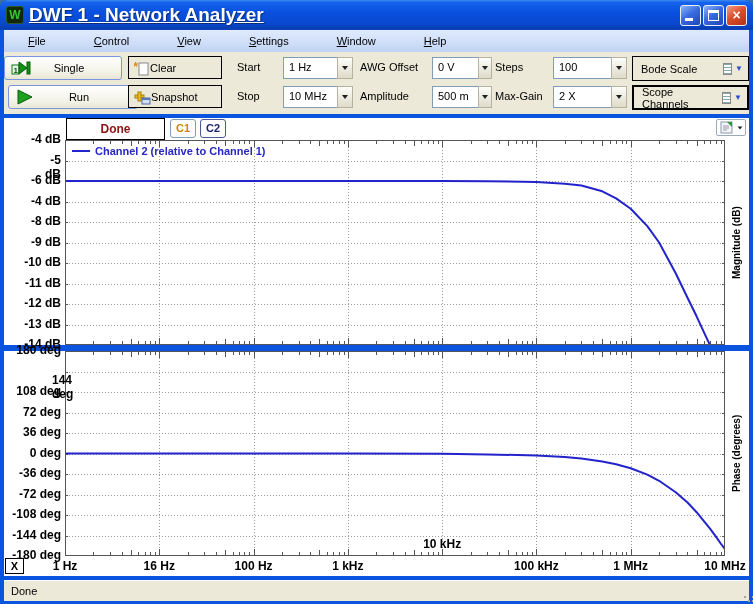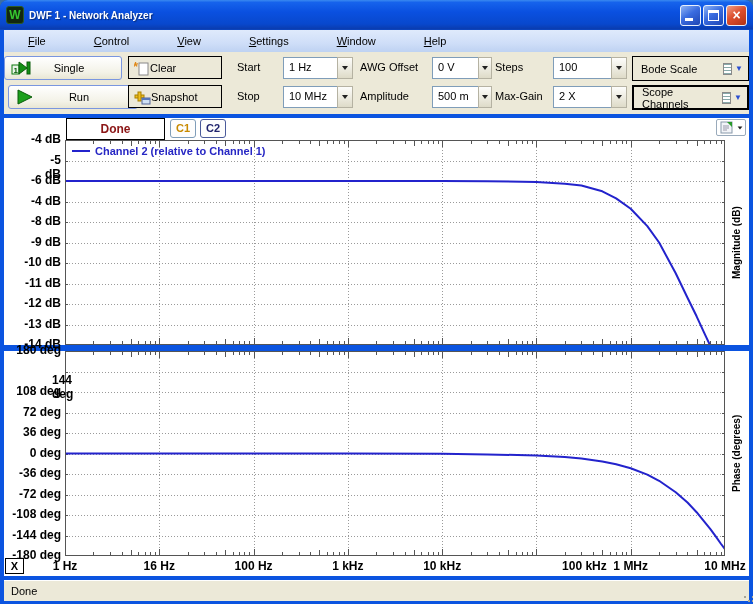--- a/index.html
+++ b/index.html
@@ -6,21 +6,21 @@
   html,body { background:#3a6ea5; }
   body { font-family:"Liberation Sans","DejaVu Sans",sans-serif; }
   .window{position:relative;width:753px;height:604px;background:#0b54e0;overflow:hidden;
           border-radius:8px 8px 0 0;}
   
   .titlebar{position:absolute;left:0;top:0;width:753px;height:30px;
     background:linear-gradient(180deg,#3a8af0 0%,#1663ec 8%,#0a50e0 40%,#0848cd 80%,#0a3db2 95%,#0d47c0 100%);
     display:flex;align-items:center;padding:0 6px;border-radius:8px 8px 0 0;}
   .app-icon{width:18px;height:18px;background:#12280f;border:1px solid #2c5a24;border-radius:3px;
     color:#35c52f;font-weight:bold;font-size:12px;line-height:16px;text-align:center;margin-right:5px;}
-  .title-text{color:#fff;font-weight:bold;font-size:10px;text-shadow:1px 1px 1px #0a2d78;flex:1;}
+  .title-text{color:#fff;font-weight:bold;font-size:19px;text-shadow:1px 1px 1px #0a2d78;flex:1;text-decoration:underline;}
   .winbtn{width:21px;height:21px;border:1px solid #e8f0fc;border-radius:3px;margin-left:2px;
     position:relative;display:inline-block;}
   .winbtn.blue{background:linear-gradient(145deg,#8fb4f4 0%,#3a6ce0 45%,#1e46b4 100%);}
   .winbtn.red{background:linear-gradient(145deg,#f0a088 0%,#dd4f2e 45%,#b23214 100%);}
   .glyph-min{position:absolute;left:4px;bottom:4px;width:8px;height:3px;background:#fff;}
   .glyph-max{position:absolute;left:4px;top:4px;width:11px;height:11px;border:1px solid #fff;border-top:3px solid #fff;}
   .glyph-close{position:absolute;width:100%;text-align:center;top:0;line-height:19px;color:#fff;font-weight:bold;font-size:14px;}
   
   .menubar{position:absolute;left:4px;top:30px;width:745px;height:22px;
     background:linear-gradient(180deg,#dfeafc 0%,#cfdef8 60%,#bed2f2 100%);
@@ -594,22 +594,22 @@
       <div class="ylabel" style="top: 327.5px;">0 deg</div>
       <div class="ylabel" style="top: 348px;">-36 deg</div>
       <div class="ylabel" style="top: 368.5px;">-72 deg</div>
       <div class="ylabel" style="top: 389px;">-108 deg</div>
       <div class="ylabel" style="top: 409.5px;">-144 deg</div>
       <div class="ylabel" style="top: 430px;">-180 deg</div>
       <div class="xlabel" style="left: 61px; top: 441px;">1 Hz</div>
       <div class="xlabel" style="left: 155.286px; top: 441px;">16 Hz</div>
       <div class="xlabel" style="left: 249.571px; top: 441px;">100 Hz</div>
       <div class="xlabel" style="left: 343.857px; top: 441px;">1 kHz</div>
-      <div class="xlabel" style="left: 438.143px; top: 441px;">10 kHz</div>
-      <div class="xlabel" style="left: 532.429px; top: 441px; margin-left: 48px;">100 kHz</div>
+      <div class="xlabel" style="left: 438.143px; top: 419px;">10 kHz</div>
+      <div class="xlabel" style="left: 532.429px; top: 441px;">100 kHz</div>
       <div class="xlabel" style="left: 626.714px; top: 441px;">1 MHz</div>
       <div class="xlabel" style="left: 721px; top: 441px;">10 MHz</div>
     </div>
 
   <div class="statusbar">
     <span class="status-text">Done</span>
     <span class="grip"></span>
   </div>
 
 </div>

